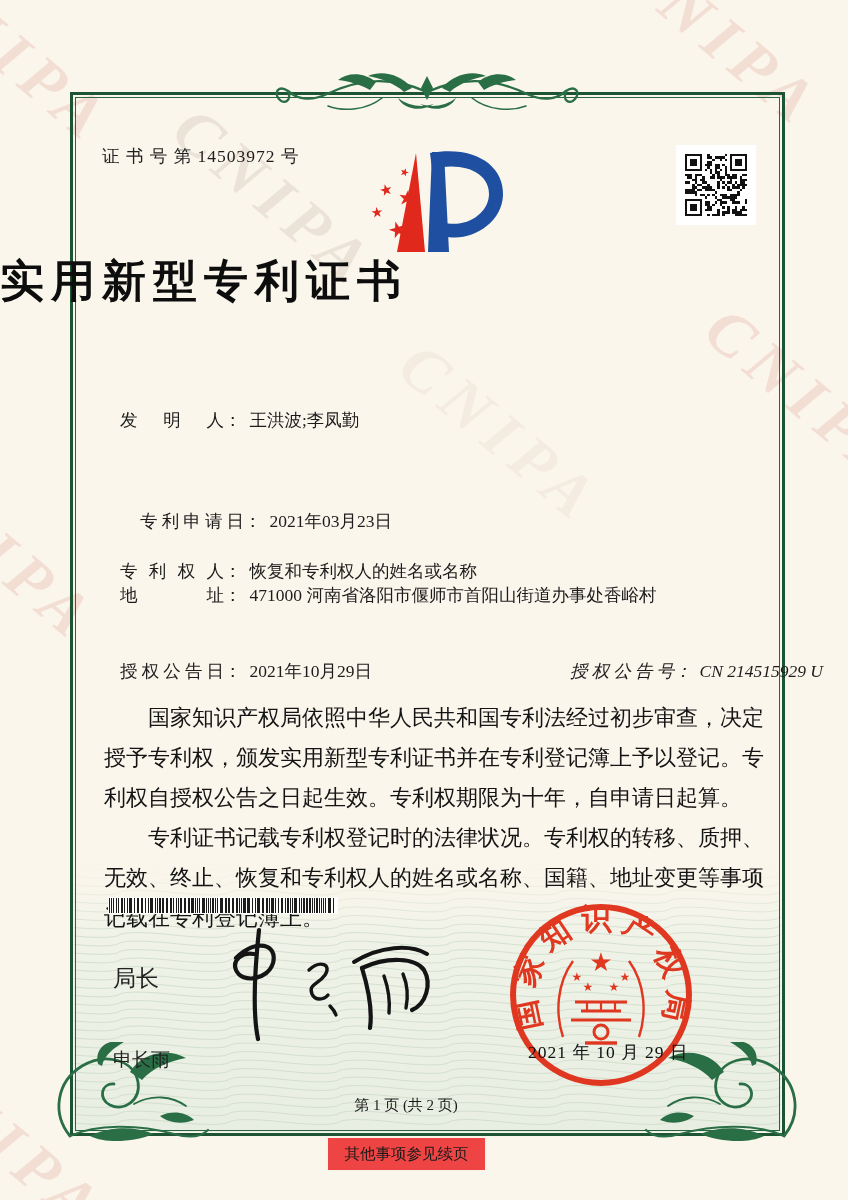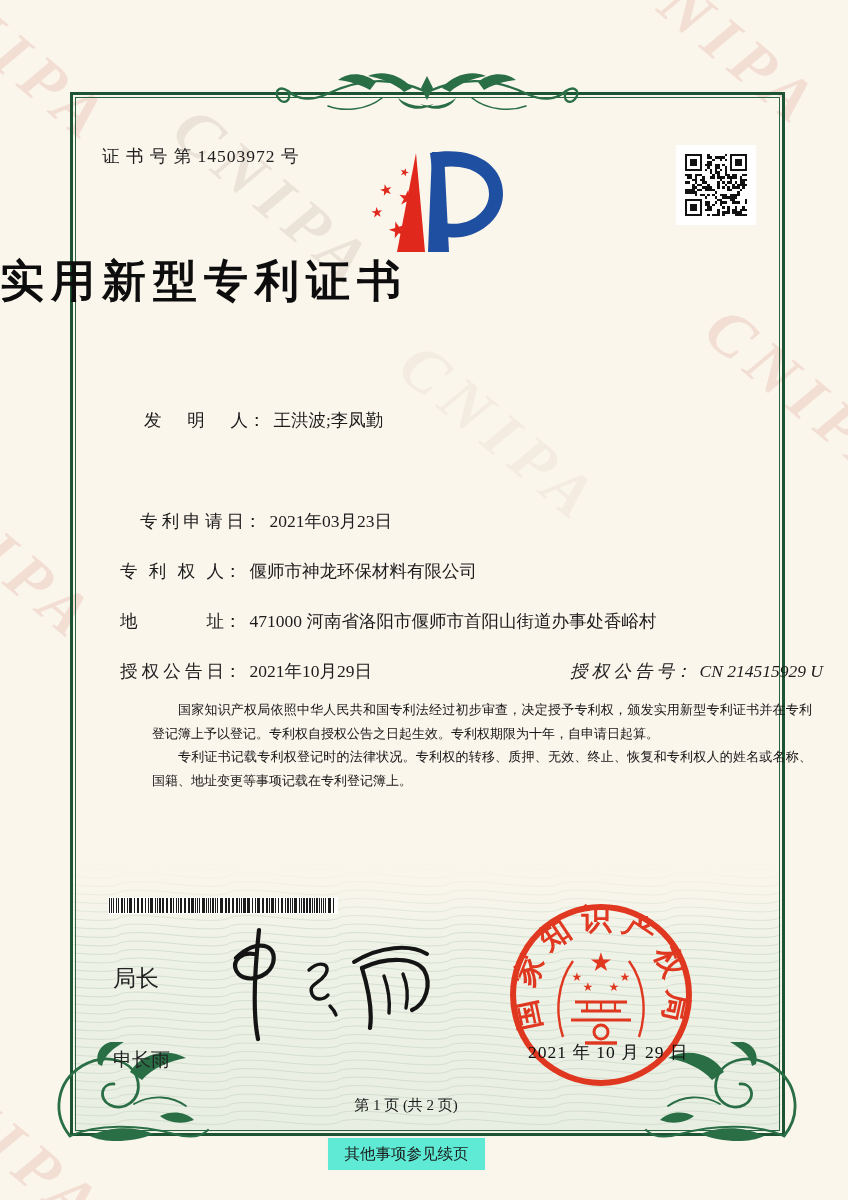--- a/index.html
+++ b/index.html
@@ -54,39 +54,39 @@
     font-size:44px;font-weight:bold;letter-spacing:7px;color:#0d0d0d;z-index:4;
   }
   
   .field-row{position:absolute;left:120px;font-size:17.5px;z-index:4;white-space:nowrap;color:#1c1c1c;}
   .field-label{display:inline-block;width:104px;text-align:justify;text-align-last:justify;vertical-align:bottom;}
   .field-colon{margin-right:8px;}
   .grant-no-group{position:absolute;left:450px;top:0;font-style:italic;}
   
   .body-text{
     position:absolute;left:104px;top:698px;width:660px;z-index:4;
-    font-size:13px;line-height:1.82;text-align:justify;color:#141414;margin-left:48px;
+    font-size:22px;line-height:1.82;text-align:justify;color:#141414;
   }
   .body-text p{margin:0;text-indent:2em;}
   
   .barcode{position:absolute;left:108px;top:897px;width:230px;height:17px;z-index:4;background:#fdfdfb;}
   .sign-title{position:absolute;left:113px;top:963px;font-size:23px;z-index:4;font-family:Liberation Serif, serif;}
   .sign-name{position:absolute;left:113px;top:999px;font-size:19px;z-index:4;margin-top:48px;}
   .signature{position:absolute;left:212px;top:918px;z-index:5;}
   .seal{position:absolute;left:505px;top:899px;z-index:5;opacity:.93;}
   .seal-date{
     position:absolute;left:528px;top:1040px;width:160px;font-size:17.5px;
     letter-spacing:1px;color:#101010;z-index:6;white-space:nowrap;
   }
   .page-indicator{
     position:absolute;left:300px;top:1096px;width:212px;text-align:center;
     font-size:15px;z-index:4;color:#1a1a1a;
   }
   .continuation{
-    position:absolute;left:328px;top:1138px;width:157px;height:32px;background:#5eead4;
+    position:absolute;left:328px;top:1138px;width:157px;height:32px;background:#ef4444;
     z-index:4;display:flex;align-items:center;justify-content:center;
     font-size:15.5px;color:#1a1a1a;box-shadow:0 0 4px rgba(0,0,0,0.03);
   }
   .ornament{position:absolute;z-index:3;}
 </style>
 </head>
 <body>
 
 <div class="page">
 
@@ -412,30 +412,30 @@
         <rect x="19" y="1" width="5" height="5" fill="#fff"></rect>
         <rect x="20" y="2" width="3" height="3" fill="#111"></rect>
         <rect x="0" y="18" width="7" height="7" fill="#111"></rect>
         <rect x="1" y="19" width="5" height="5" fill="#fff"></rect>
         <rect x="2" y="20" width="3" height="3" fill="#111"></rect>
       </svg>
   </div>
 
   <div class="title">实用新型专利证书</div>
 
-  <div class="field-row" style="top:408px;margin-left:24px;">
+  <div class="field-row" style="top:408px;">
     <span class="field-label">发明人</span><span class="field-colon">：</span><span>王洪波;李凤勤</span>
   </div>
   <div class="field-row" style="top:509px;margin-left:20px;">
     <span class="field-label">专利申请日</span><span class="field-colon">：</span><span>2021年03月23日</span>
   </div>
   <div class="field-row" style="top:559px;">
-    <span class="field-label">专利权人</span><span class="field-colon">：</span><span>偃师市神龙环保材料有限公司</span>
-  </div>
-  <div class="field-row" style="top:609px;font-family:Liberation Serif, serif;">
+    <span class="field-label">专利权人</span><span class="field-colon">：</span><span>恢复和专利权人的姓名或名称</span>
+  </div>
+  <div class="field-row" style="top:583px;font-family:Liberation Serif, serif;">
     <span class="field-label">地址</span><span class="field-colon">：</span><span>471000 河南省洛阳市偃师市首阳山街道办事处香峪村</span>
   </div>
   <div class="field-row" style="top:659px;">
     <span class="field-label">授权公告日</span><span class="field-colon">：</span><span>2021年10月29日</span>
     <span class="grant-no-group">
       <span class="field-label">授权公告号</span><span class="field-colon">：</span><span>CN 214515929 U</span>
     </span>
   </div>
 
   <div class="body-text">

